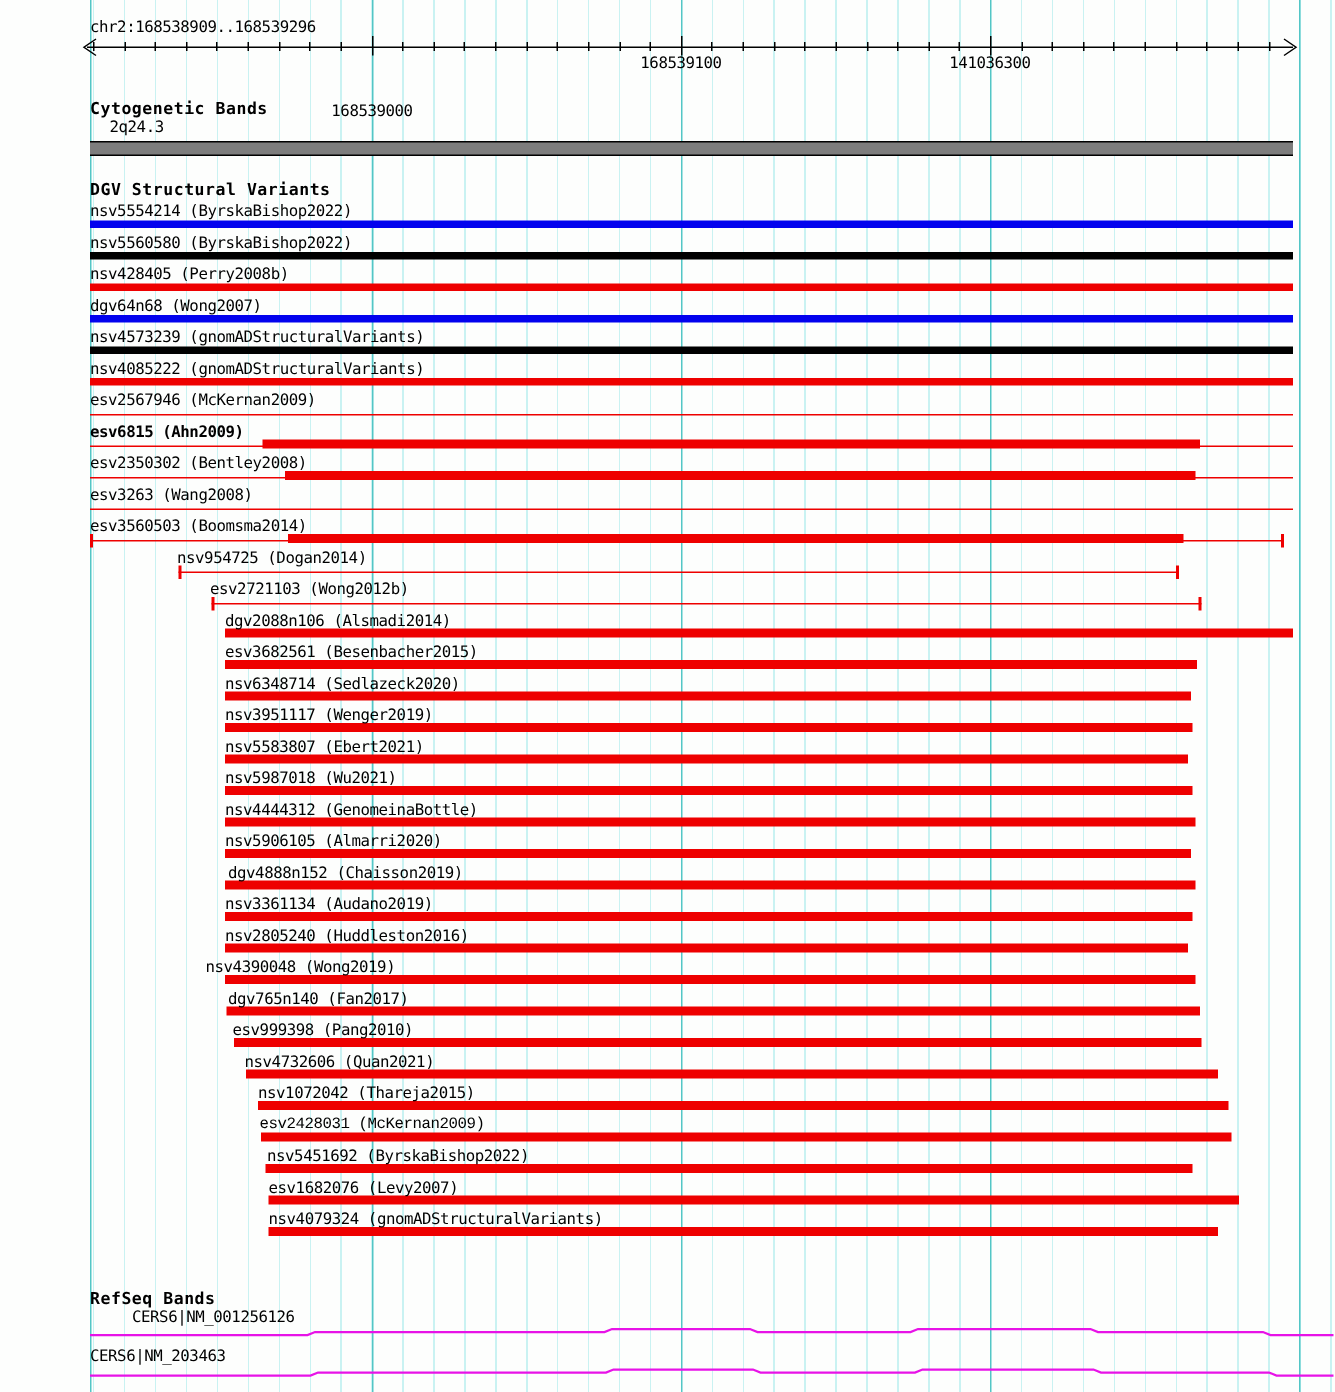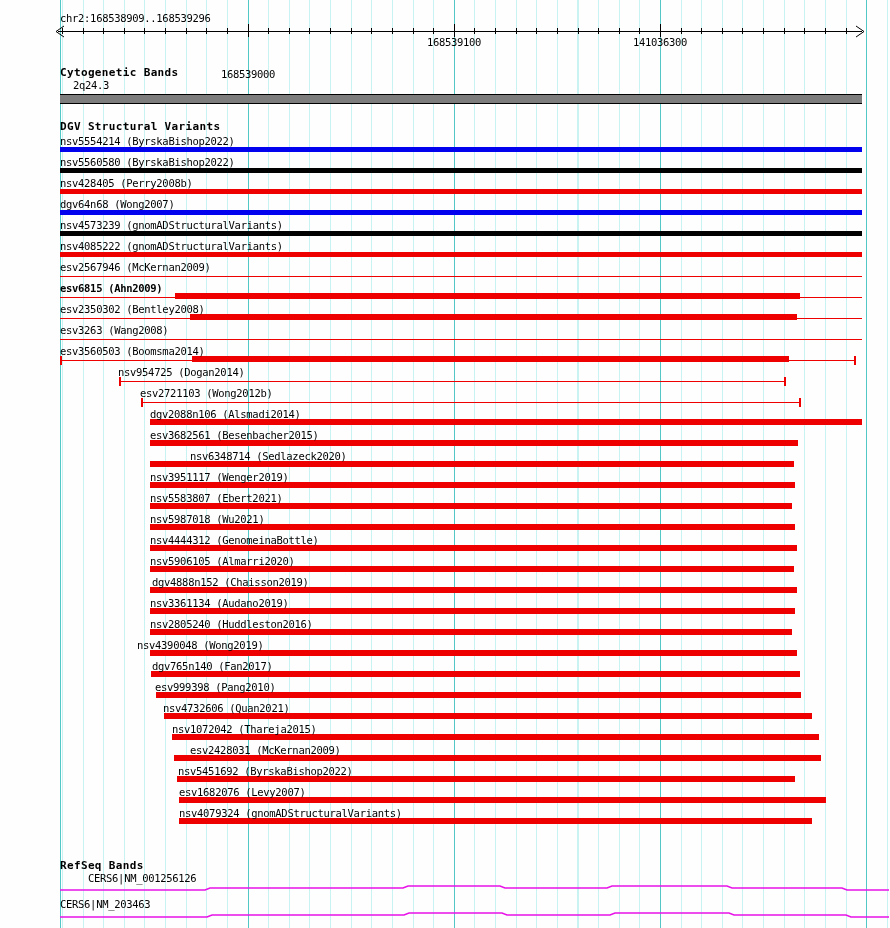--- a/index.html
+++ b/index.html
@@ -128,21 +128,21 @@
       <div class="seg-line" style="left: 119px; width: 667px; top: 381px; background: rgb(238, 0, 0);"></div>
       <div class="seg-tick" style="left: 784px; top: 377px; background: rgb(238, 0, 0);"></div>
       <div class="lbl" style="left: 140px; top: 387px;">esv2721103 (Wong2012b)</div>
       <div class="seg-tick" style="left: 141px; top: 398px; background: rgb(238, 0, 0);"></div>
       <div class="seg-line" style="left: 141px; width: 660px; top: 402px; background: rgb(238, 0, 0);"></div>
       <div class="seg-tick" style="left: 799px; top: 398px; background: rgb(238, 0, 0);"></div>
       <div class="lbl" style="left: 150px; top: 408px;">dgv2088n106 (Alsmadi2014)</div>
       <div class="seg-box" style="left: 150px; width: 712px; height: 6px; top: 419px; background: rgb(238, 0, 0);"></div>
       <div class="lbl" style="left: 150px; top: 429px;">esv3682561 (Besenbacher2015)</div>
       <div class="seg-box" style="left: 150px; width: 648px; height: 6px; top: 440px; background: rgb(238, 0, 0);"></div>
-      <div class="lbl" style="left: 150px; top: 450px; margin-left: 40px;">nsv6348714 (Sedlazeck2020)</div>
+      <div class="lbl" style="left: 150px; top: 450px;">nsv6348714 (Sedlazeck2020)</div>
       <div class="seg-box" style="left: 150px; width: 644px; height: 6px; top: 461px; background: rgb(238, 0, 0);"></div>
       <div class="lbl" style="left: 150px; top: 471px;">nsv3951117 (Wenger2019)</div>
       <div class="seg-box" style="left: 150px; width: 645px; height: 6px; top: 482px; background: rgb(238, 0, 0);"></div>
       <div class="lbl" style="left: 150px; top: 492px;">nsv5583807 (Ebert2021)</div>
       <div class="seg-box" style="left: 150px; width: 642px; height: 6px; top: 503px; background: rgb(238, 0, 0);"></div>
       <div class="lbl" style="left: 150px; top: 513px;">nsv5987018 (Wu2021)</div>
       <div class="seg-box" style="left: 150px; width: 645px; height: 6px; top: 524px; background: rgb(238, 0, 0);"></div>
       <div class="lbl" style="left: 150px; top: 534px;">nsv4444312 (GenomeinaBottle)</div>
       <div class="seg-box" style="left: 150px; width: 647px; height: 6px; top: 545px; background: rgb(238, 0, 0);"></div>
       <div class="lbl" style="left: 150px; top: 555px;">nsv5906105 (Almarri2020)</div>
@@ -156,21 +156,21 @@
       <div class="lbl" style="left: 137px; top: 639px;">nsv4390048 (Wong2019)</div>
       <div class="seg-box" style="left: 150px; width: 647px; height: 6px; top: 650px; background: rgb(238, 0, 0);"></div>
       <div class="lbl" style="left: 152px; top: 660px;">dgv765n140 (Fan2017)</div>
       <div class="seg-box" style="left: 151px; width: 649px; height: 6px; top: 671px; background: rgb(238, 0, 0);"></div>
       <div class="lbl" style="left: 155px; top: 681px;">esv999398 (Pang2010)</div>
       <div class="seg-box" style="left: 156px; width: 645px; height: 6px; top: 692px; background: rgb(238, 0, 0);"></div>
       <div class="lbl" style="left: 163px; top: 702px;">nsv4732606 (Quan2021)</div>
       <div class="seg-box" style="left: 164px; width: 648px; height: 6px; top: 713px; background: rgb(238, 0, 0);"></div>
       <div class="lbl" style="left: 172px; top: 723px;">nsv1072042 (Thareja2015)</div>
       <div class="seg-box" style="left: 172px; width: 647px; height: 6px; top: 734px; background: rgb(238, 0, 0);"></div>
-      <div class="lbl" style="left: 190px; top: 744px;">esv2428031 (McKernan2009)</div>
+      <div class="lbl" style="left: 173px; top: 744px; font-family: Liberation Mono, monospace;">esv2428031 (McKernan2009)</div>
       <div class="seg-box" style="left: 174px; width: 647px; height: 6px; top: 755px; background: rgb(238, 0, 0);"></div>
       <div class="lbl" style="left: 178px; top: 765px;">nsv5451692 (ByrskaBishop2022)</div>
       <div class="seg-box" style="left: 177px; width: 618px; height: 6px; top: 776px; background: rgb(238, 0, 0);"></div>
       <div class="lbl" style="left: 179px; top: 786px;">esv1682076 (Levy2007)</div>
       <div class="seg-box" style="left: 179px; width: 647px; height: 6px; top: 797px; background: rgb(238, 0, 0);"></div>
       <div class="lbl" style="left: 179px; top: 807px;">nsv4079324 (gnomADStructuralVariants)</div>
       <div class="seg-box" style="left: 179px; width: 633px; height: 6px; top: 818px; background: rgb(238, 0, 0);"></div>
     </div>
 
   <div class="hdr" style="left:60px;top:859px;">RefSeq Bands</div>

